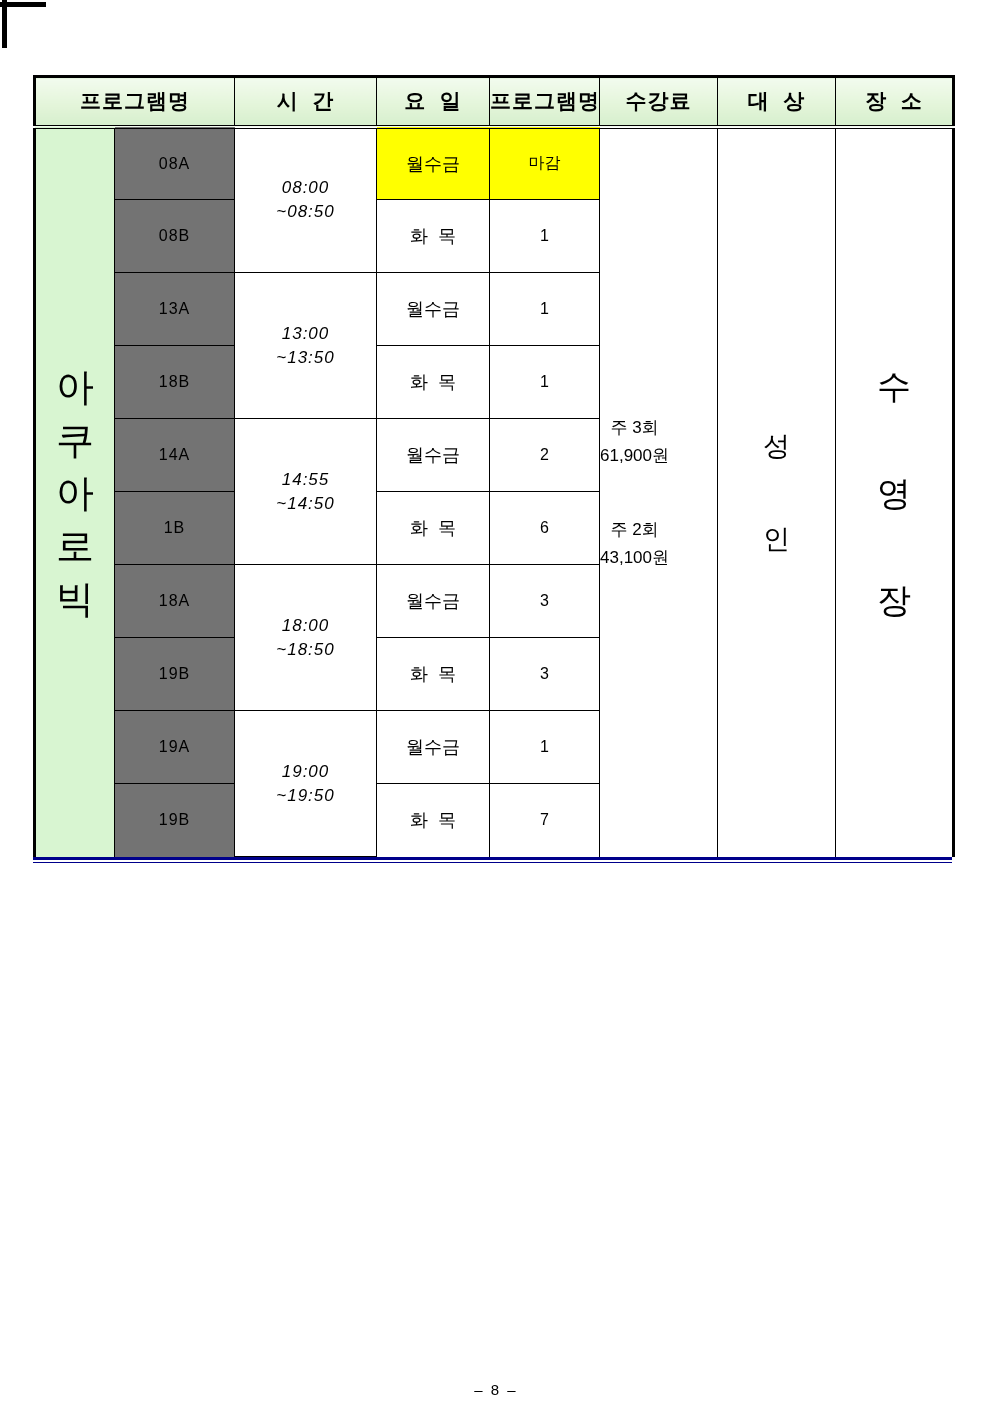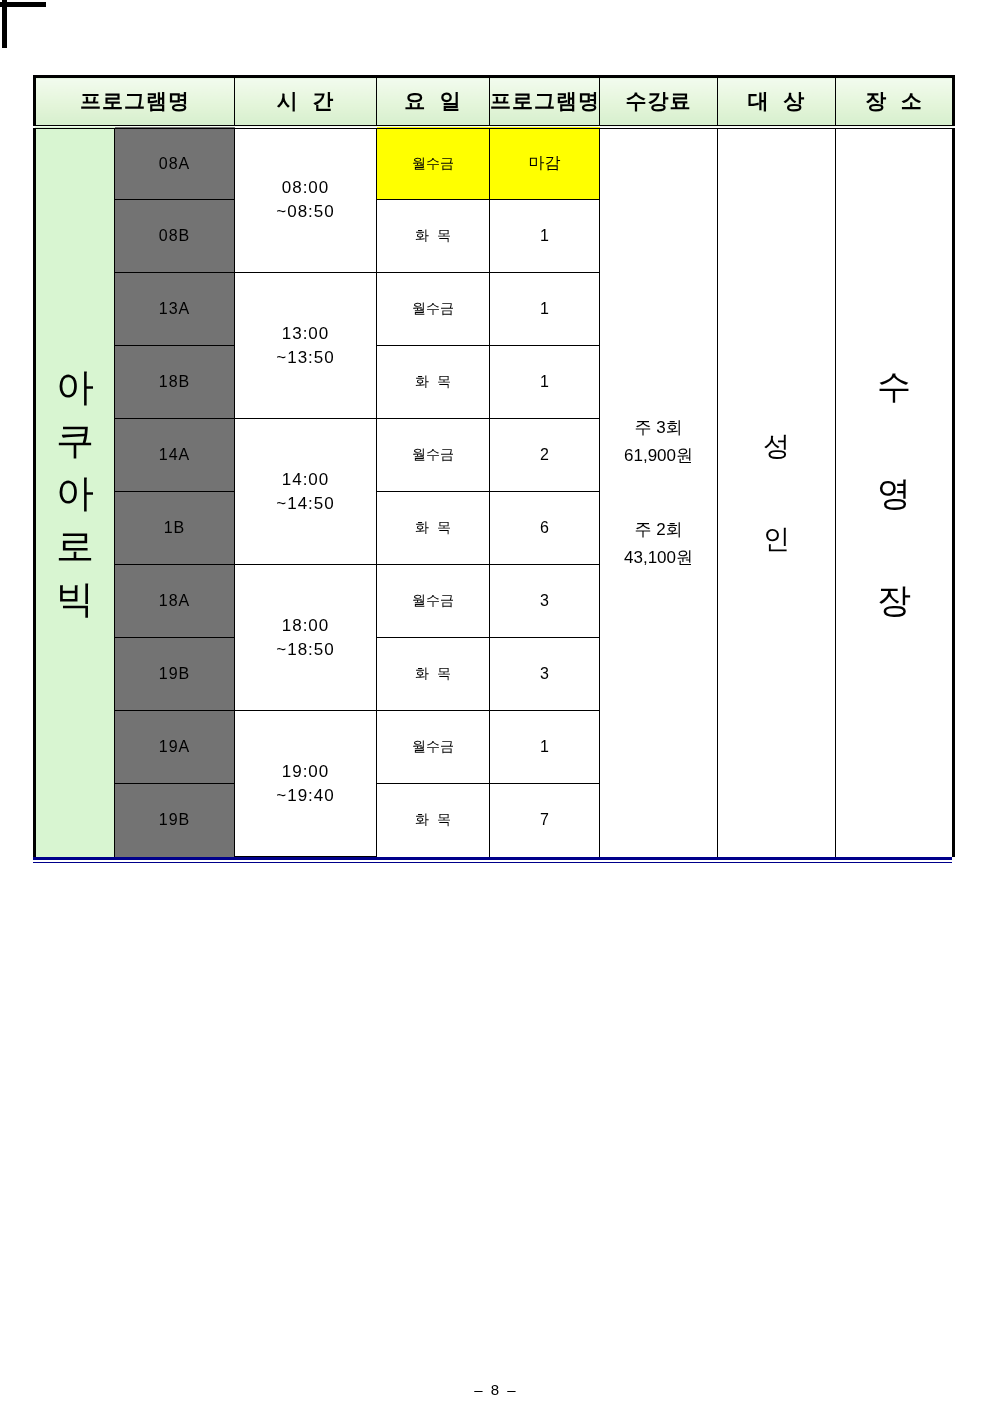--- a/index.html
+++ b/index.html
@@ -50,31 +50,31 @@
     text-align:center;
     vertical-align:middle;
     font-size:17px;
   }
   
   td.program, td.fee, td.target, td.place { border-bottom:0; }
   tbody tr:last-child td { border-bottom:0; }
 
   td.program { background:#d8f5d1; }
   td.code    { background:#737373; font-size:16px; letter-spacing:1px; }
-  td.time    { font-size:17px; line-height:24px; letter-spacing:1px; }
-  td.day     { font-size:14px; white-space:pre;text-align:center; }
+  td.time    { font-size:17px; line-height:24px; letter-spacing:1px;font-style:italic; }
+  td.day     { font-size:18px; white-space:pre;text-align:center; }
   td.count   { font-size:16px; }
   .hl        { background:#ffff00; }
 
   .vstack { display:flex; flex-direction:column; align-items:center; justify-content:center; }
   .program-stack { gap:15px; font-size:38px; line-height:1; }
   .target-stack  { gap:66px; font-size:27px; line-height:1; }
   .place-stack   { gap:73px; font-size:34px; line-height:1; }
 
-  .fee-stack { display:flex; flex-direction:column; align-items:center; justify-content:center; gap:46px; }
+  .fee-stack { display:flex; flex-direction:column; align-items:flex-start; justify-content:center; gap:46px; }
   .fee-group div { font-size:17px; line-height:28px; white-space:pre; }
 
   .bottom-rule {
     width:919px;
     height:6px;
     border-top:3px solid #00008b;
     border-bottom:1px solid #00008b;
   }
 
   .page-number {
@@ -174,21 +174,21 @@
         <td class="count">1</td>
       </tr>
       <tr>
         <td class="code">18B</td>
         <td class="day">화  목</td>
         <td class="count">1</td>
       </tr>
       <tr>
         <td class="code">14A</td>
         <td class="time" rowspan="2">
-          <div>14:00</div>
+          <div>14:55</div>
           <div>~14:50</div>
         </td>
         <td class="day">월수금</td>
         <td class="count">2</td>
       </tr>
       <tr>
         <td class="code">1B</td>
         <td class="day">화  목</td>
         <td class="count">6</td>
       </tr>
@@ -203,21 +203,21 @@
       </tr>
       <tr>
         <td class="code">19B</td>
         <td class="day">화  목</td>
         <td class="count">3</td>
       </tr>
       <tr>
         <td class="code">19A</td>
         <td class="time" rowspan="2">
           <div>19:00</div>
-          <div>~19:40</div>
+          <div>~19:50</div>
         </td>
         <td class="day">월수금</td>
         <td class="count">1</td>
       </tr>
       <tr>
         <td class="code">19B</td>
         <td class="day">화  목</td>
         <td class="count">7</td>
       </tr>
     </tbody>

